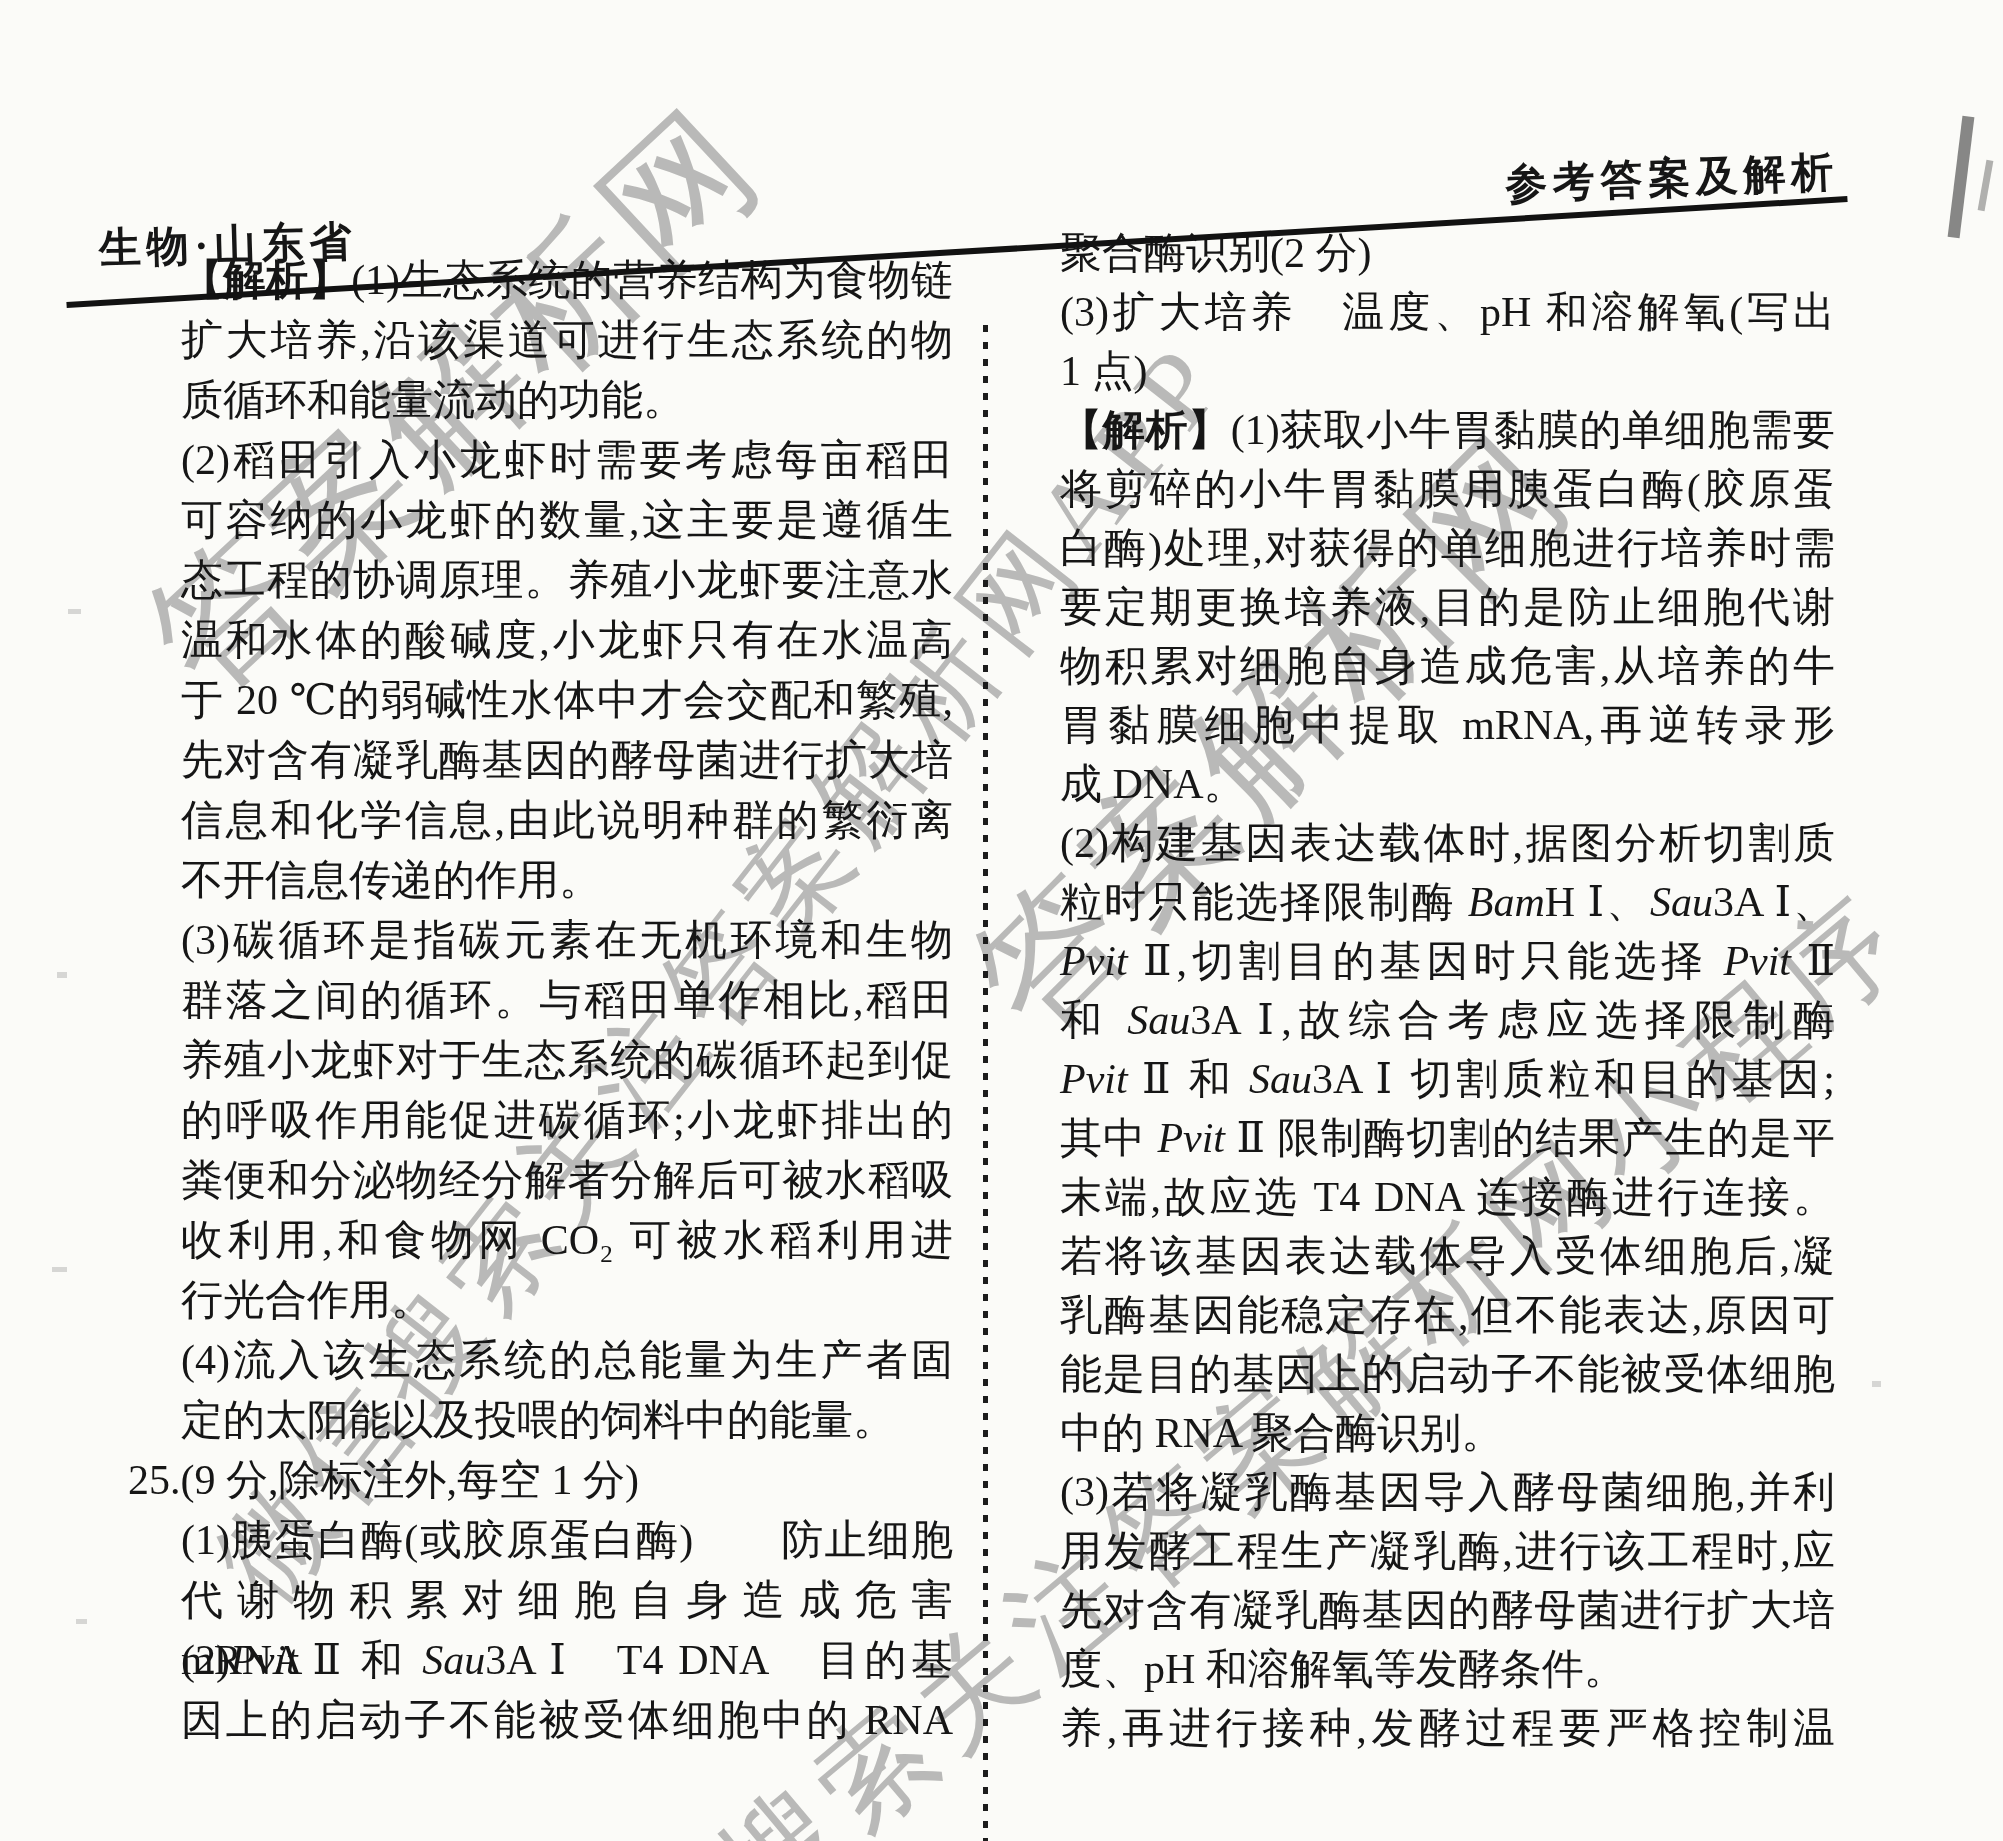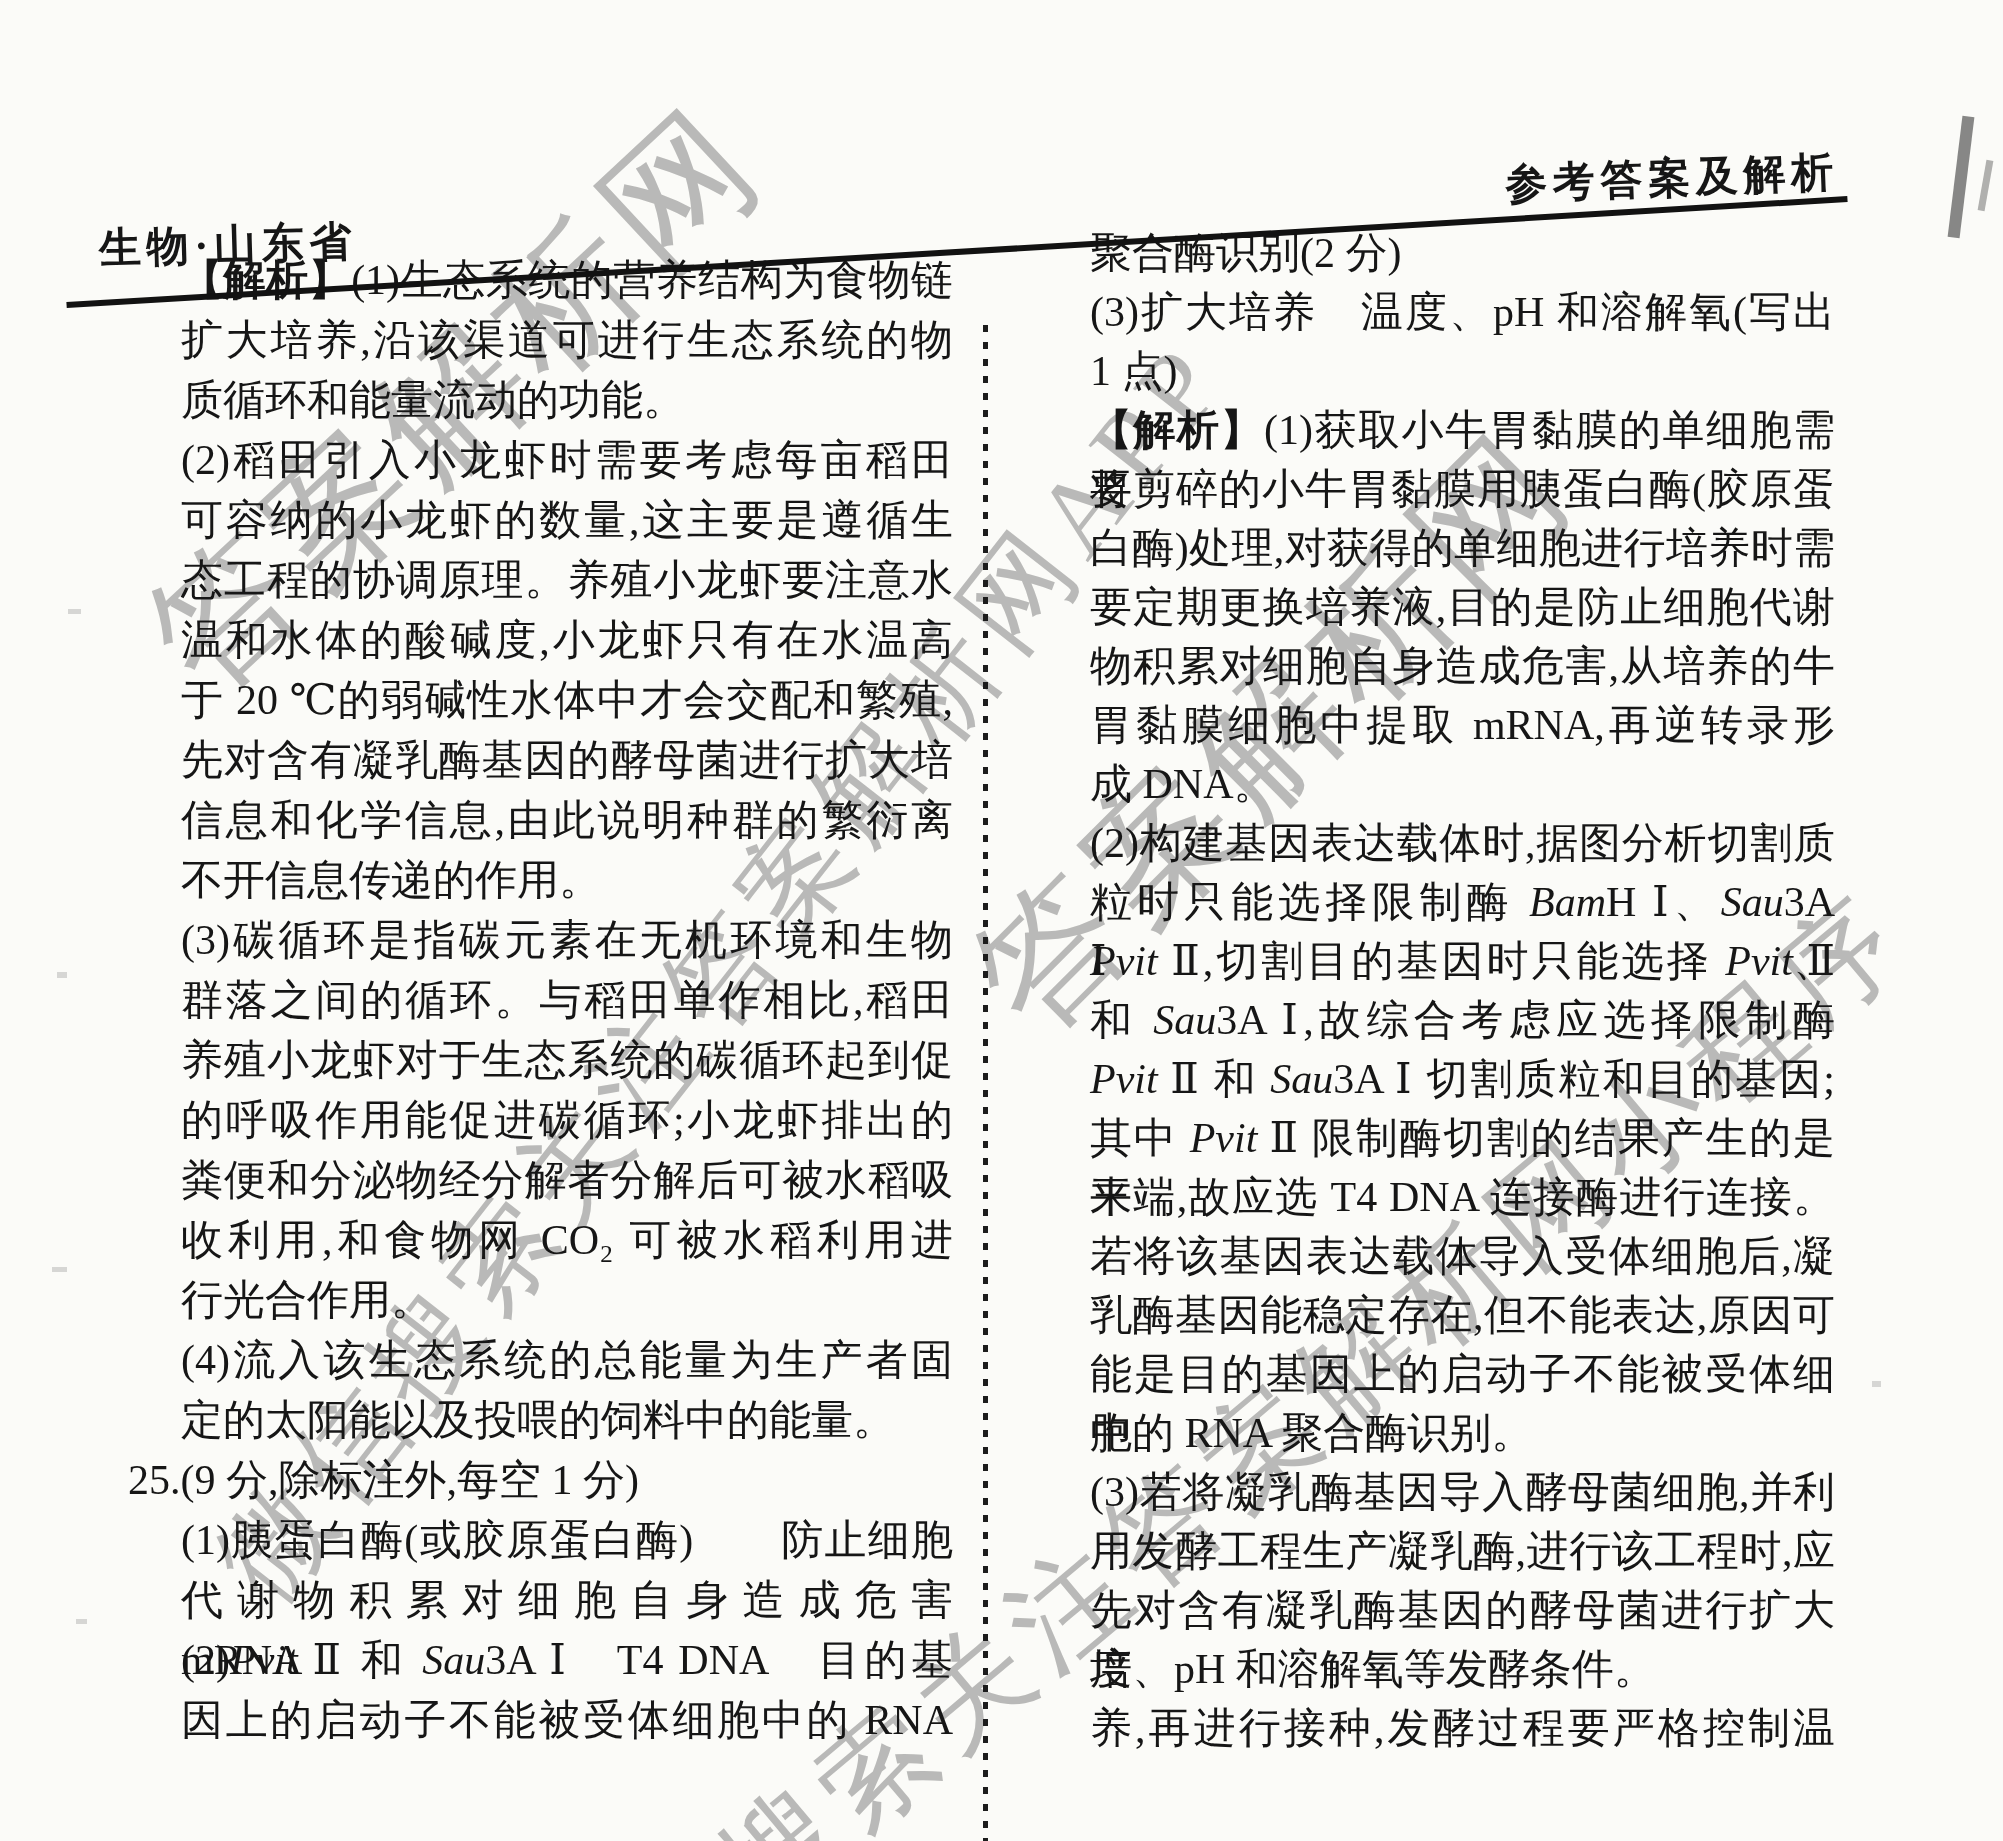--- a/index.html
+++ b/index.html
@@ -43,21 +43,21 @@
   
   .col{position:absolute;z-index:2;}
   .col-left{left:181px;top:250px;width:772px;}
   .col-right{left:1060px;top:224px;width:775px;}
   .line{
     font-size:42px;
     white-space:normal;
     text-align:left;
   }
   .col-left  .line{height:60px;line-height:60px;}
-  .col-right .line{height:59px;line-height:59px;margin-left:30px;}
+  .col-right .line{height:59px;line-height:59px;}
   .line.just{
     text-align:justify;
     text-align-last:justify;
     text-justify:inter-character;
   }
   .line.hang{margin-left:-53px;width:calc(100% + 53px);}
   .line b{font-weight:700;}
   .line i{}
   
   .artifact{position:absolute;z-index:4;pointer-events:none;}

